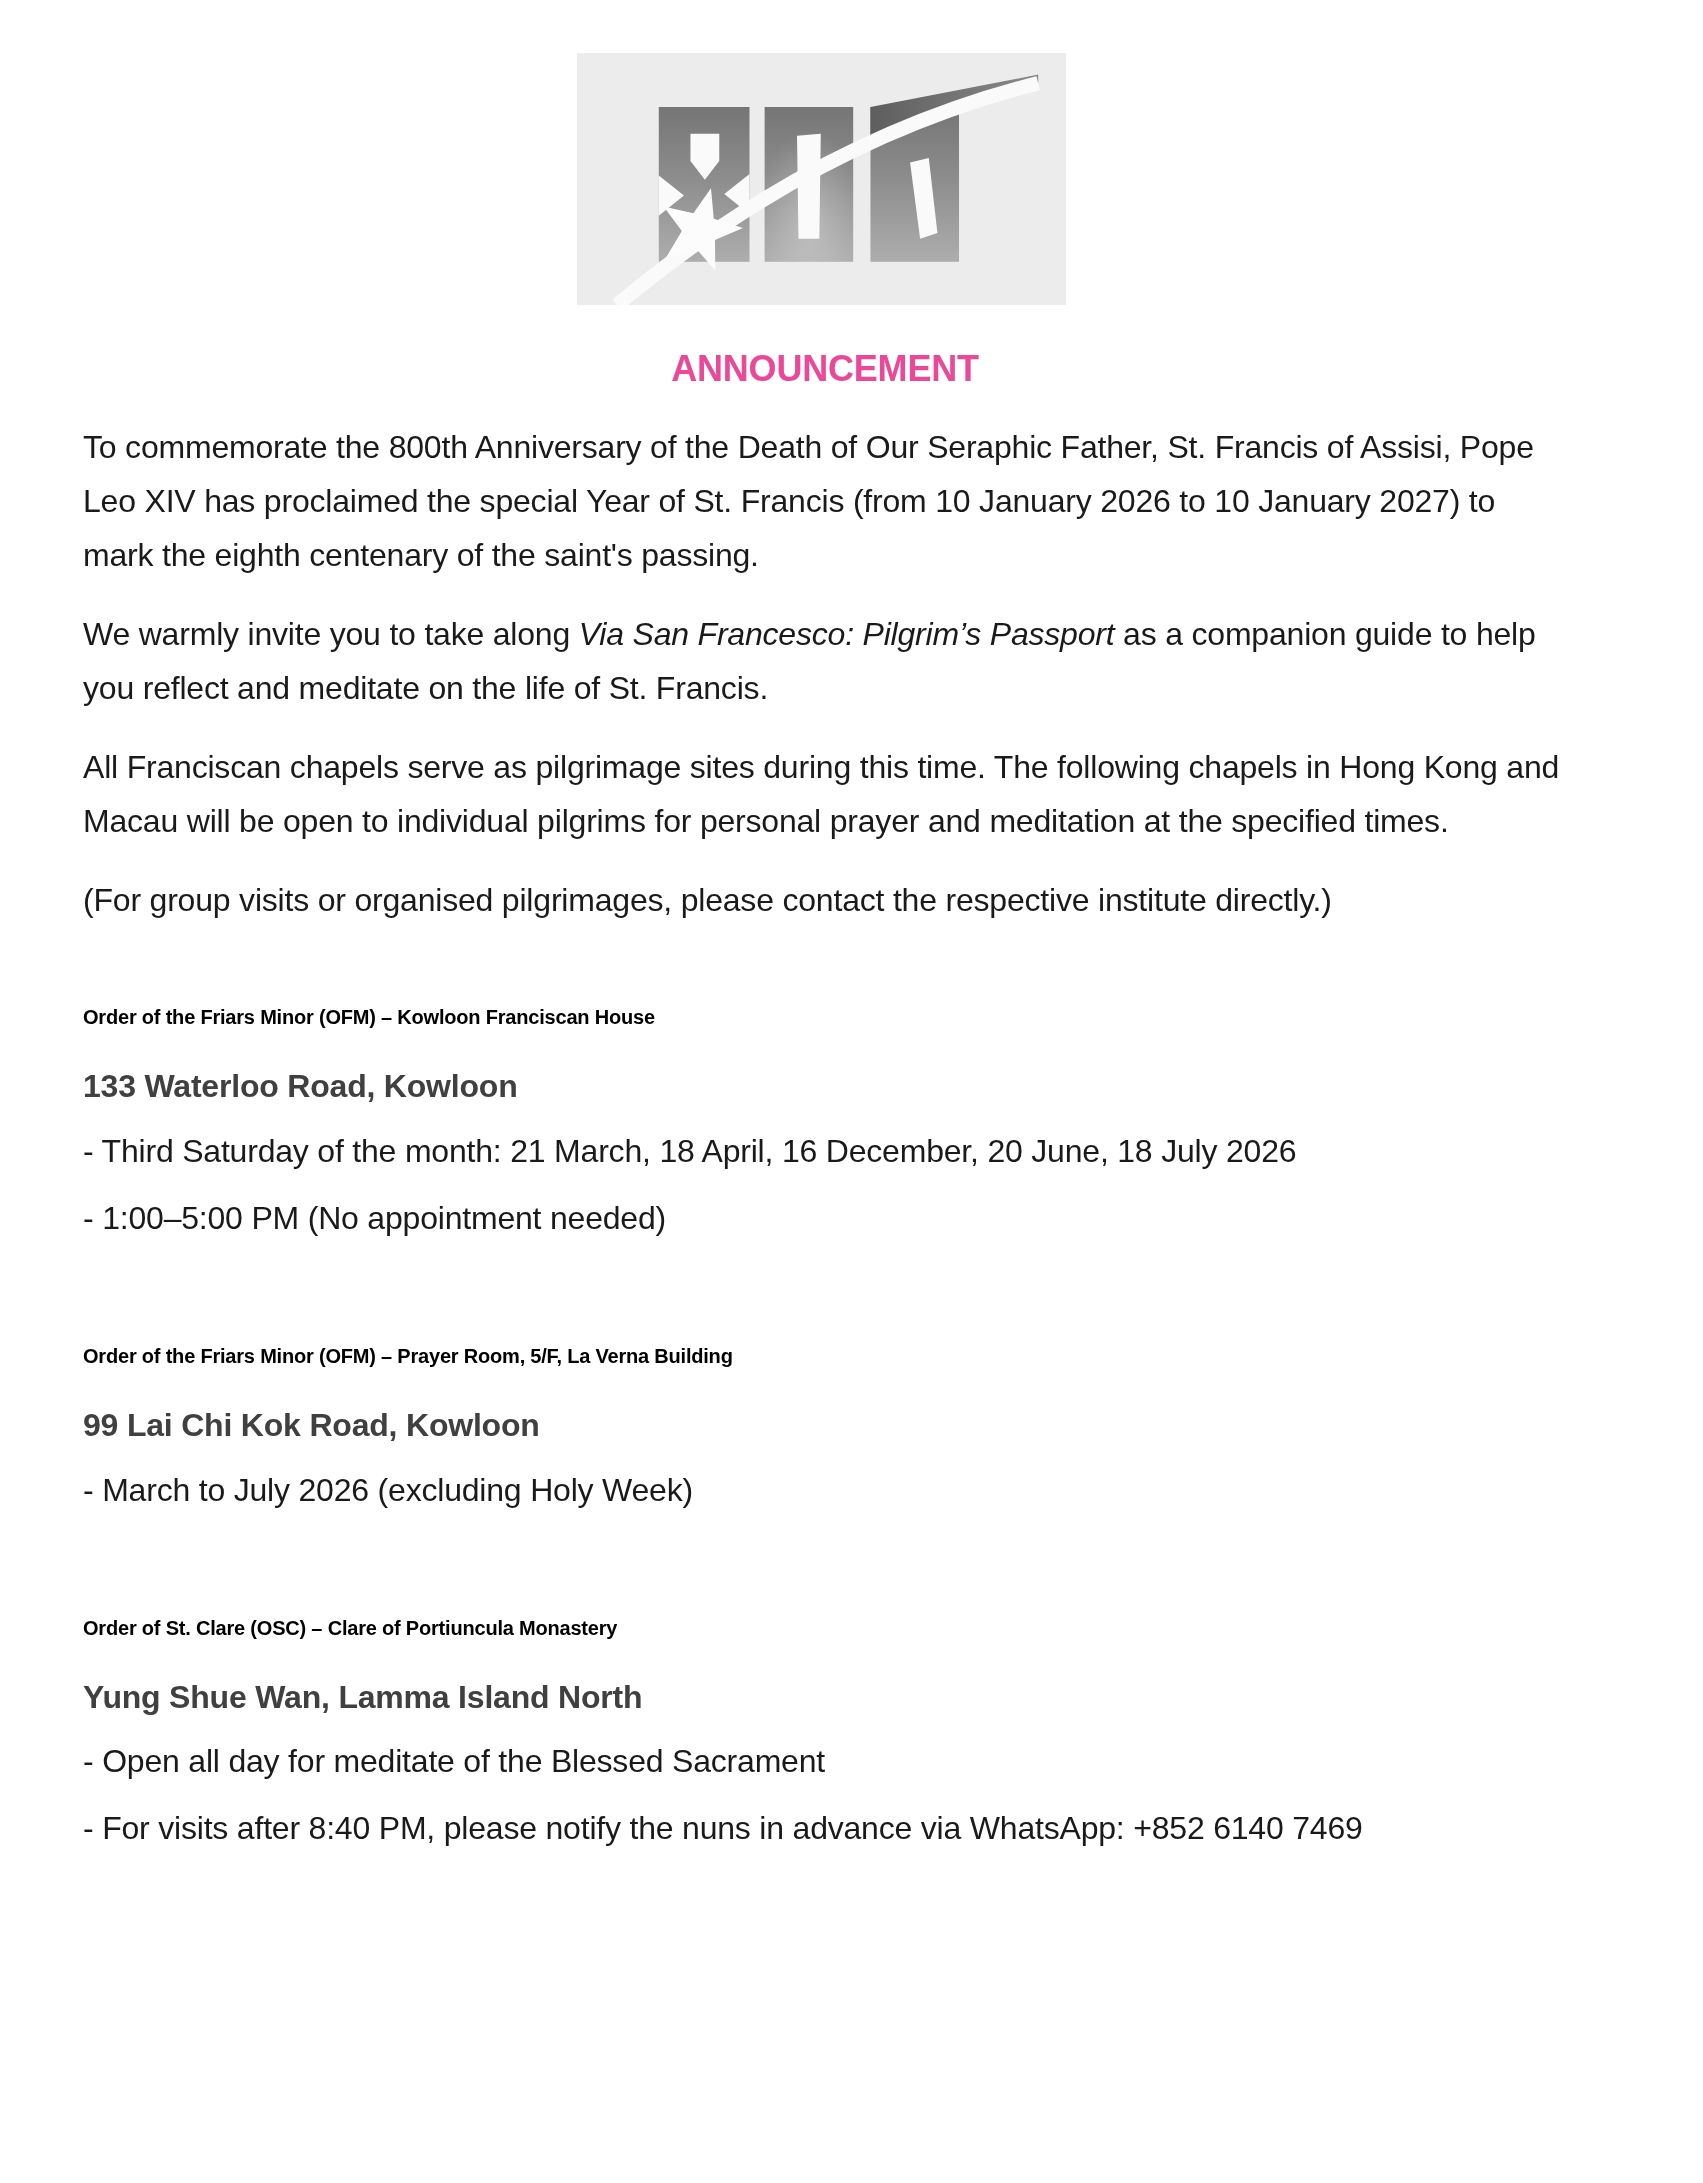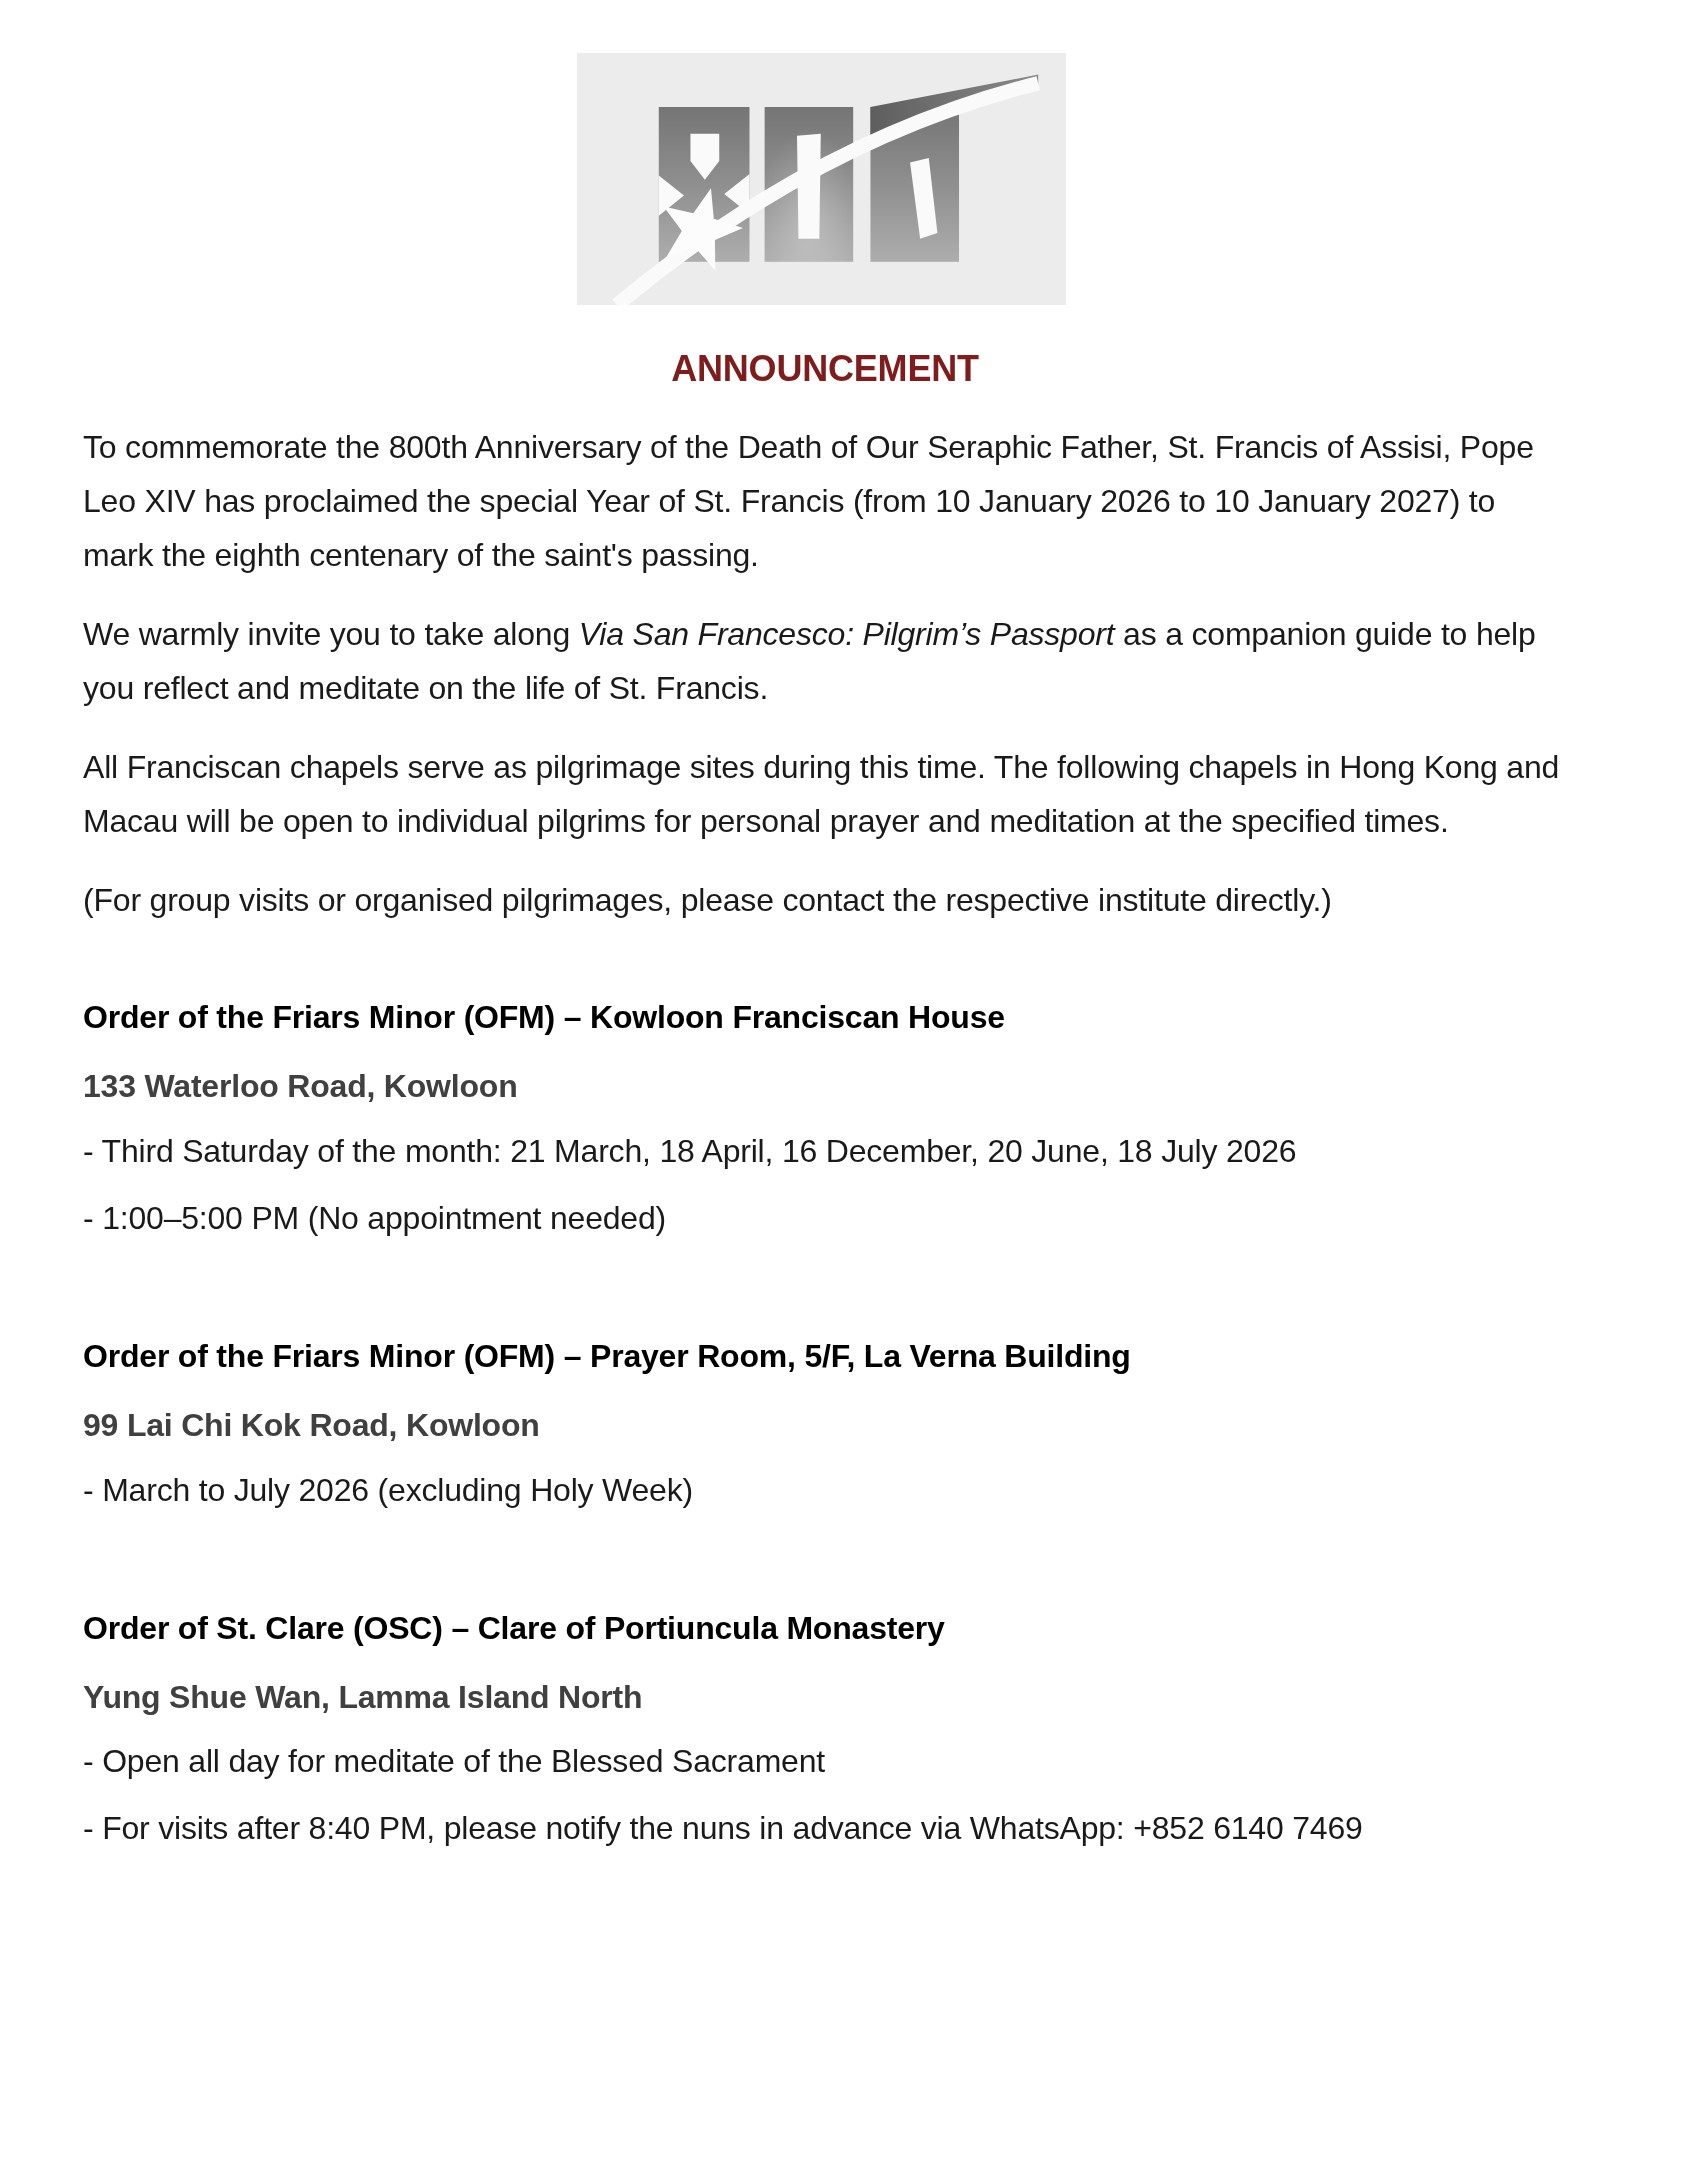--- a/index.html
+++ b/index.html
@@ -18,36 +18,36 @@
     width: 489px;
     height: 252px;
     margin: 53px 0 0 494px;
     background: #ececec;
   }
   .logo-box svg { display: block; width: 489px; height: 252px; }
   .page-title {
     font-size: 36px;
     line-height: 54px;
     font-weight: 700;
-    color: #7f1d1d;
+    color: #ec4899;
     text-align: center;
     margin: 37px 0 24px 0;
     letter-spacing: -0.2px;
   }
   .para {
     font-size: 32px;
     line-height: 54px;
     letter-spacing: -0.2px;
     margin: 0 0 25px 0;
   }
   .para .book-title { font-style: italic; }
   .section { margin-top: 84px; }
   .section.first { margin-top: 63px; }
   .sec-title {
-    font-size: 32px;
+    font-size: 20px;
     line-height: 54px;
     font-weight: 700;
     color: #000000;
     letter-spacing: -0.2px;
     margin: 0 0 15px 0;
   }
   .sec-addr {
     font-size: 32px;
     line-height: 54px;
     font-weight: 700;

